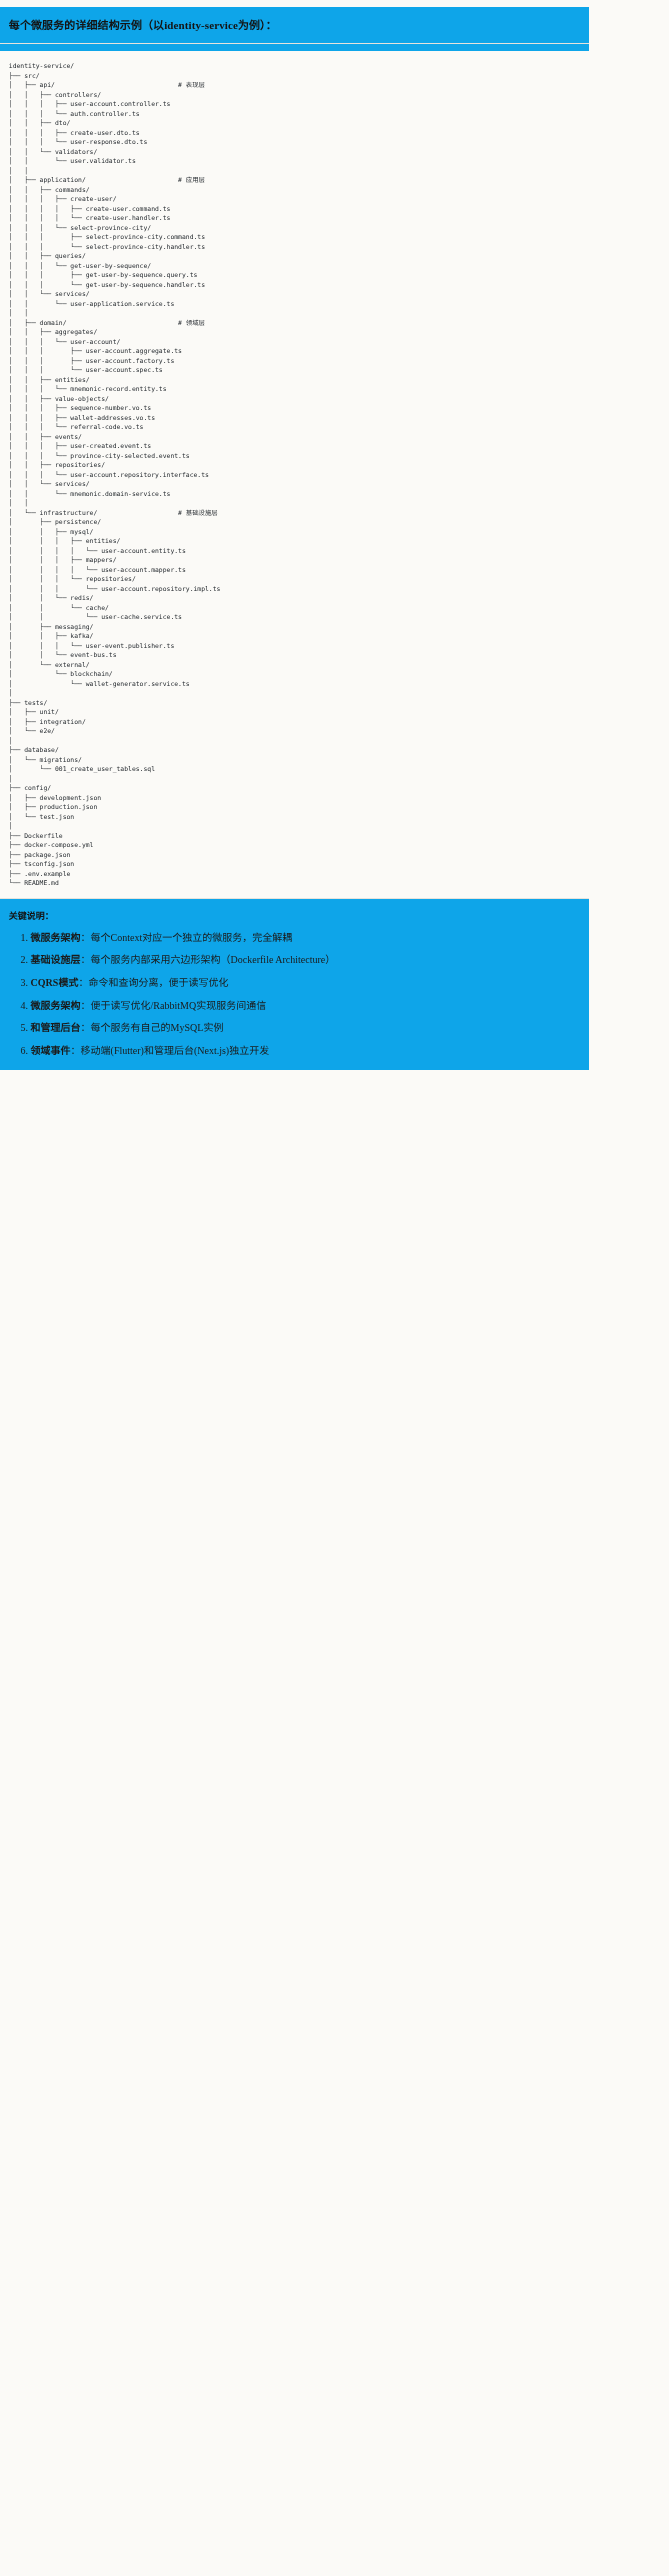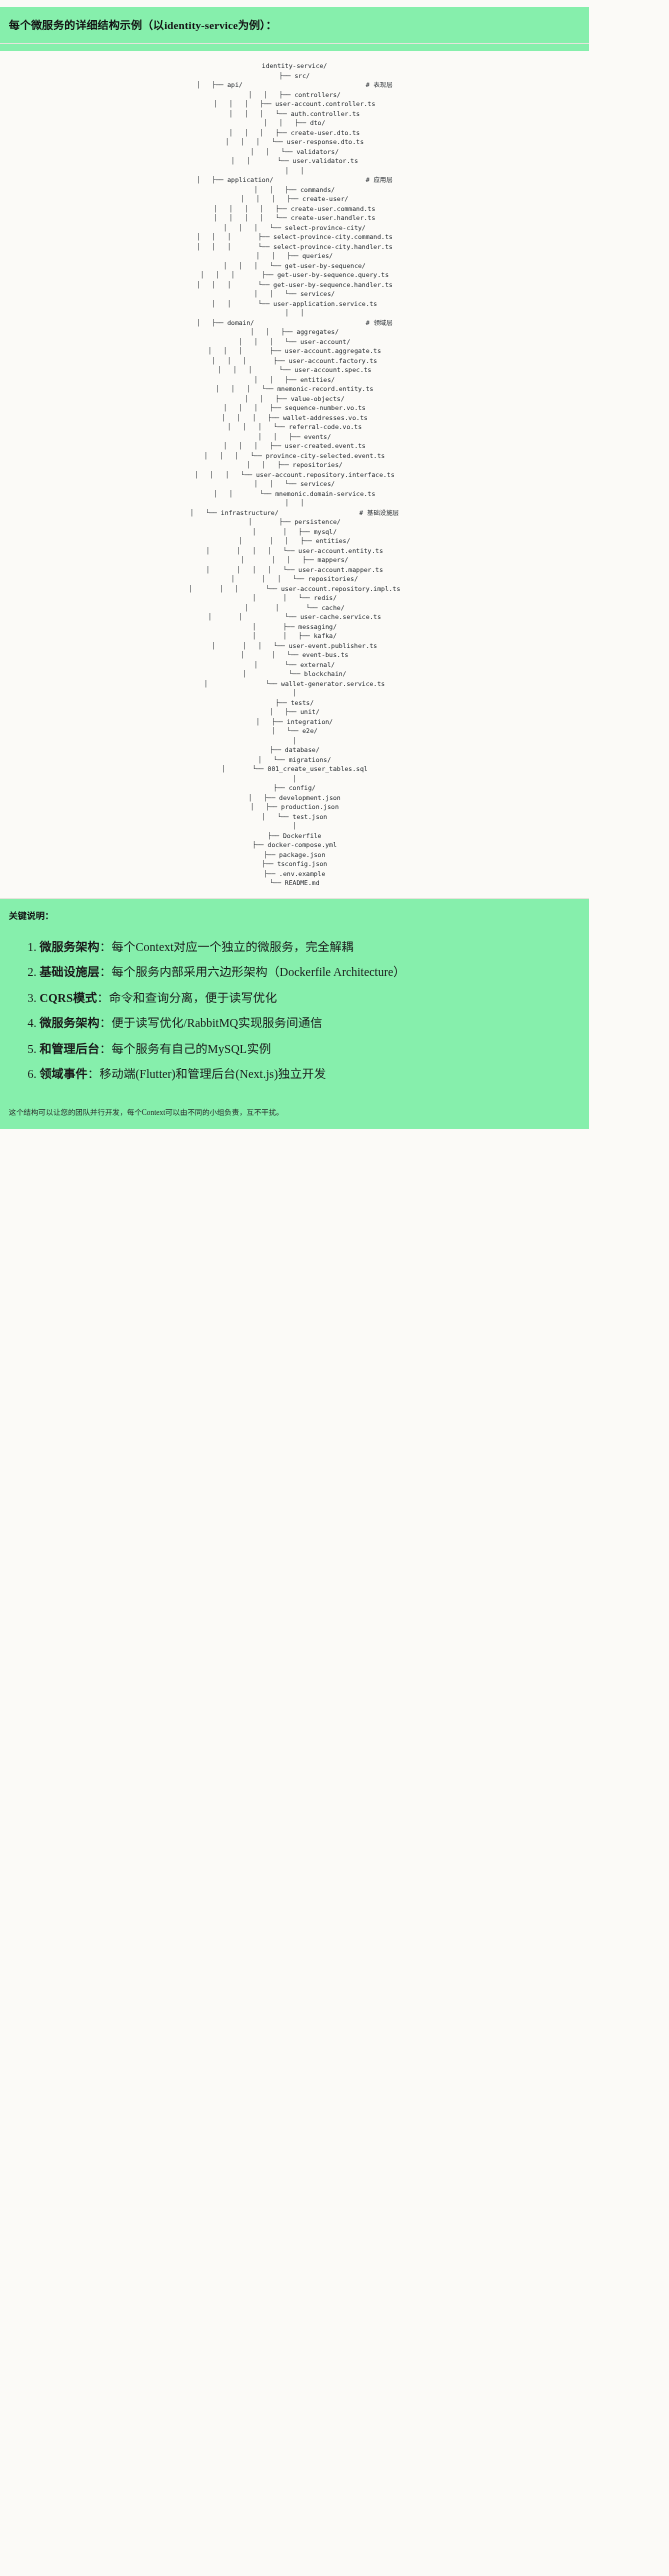--- a/index.html
+++ b/index.html
@@ -10,21 +10,21 @@
   }
   body {
     width: 669px;
     font-family: "Liberation Sans", sans-serif;
     color: #1b1b1b;
     -webkit-font-smoothing: antialiased;
   }
   .page {
     width: 589px;
     box-sizing: border-box;
-    background: #86efac;
+    background: #0ea5e9;
     padding: 0;
   }
 
   
   .doc-title {
     font-family: "Liberation Serif", serif;
     font-weight: bold;
     font-size: 11px;
     line-height: 1.35;
     color: #141414;
@@ -40,41 +40,40 @@
   }
   pre.tree {
     margin: 0;
     font-family: "DejaVu Sans Mono", "Liberation Mono", monospace;
     font-size: 6.4px;
     line-height: 9.5px;
     color: #262b30;
     white-space: pre;
     letter-spacing: 0px;
     tab-size: 4;
-    text-align: center;
   }
 
   
   .notes {
     border-top: 0.6px solid #e6e3dc;
     padding: 10px 8.8px 3.8px 8.8px;
   }
   .notes-heading {
     font-family: "Liberation Serif", serif;
     font-weight: bold;
     font-size: 9px;
     color: #141414;
     margin: 0 0 9px 0;
   }
   ol.notes-list {
-    margin: 17px;
+    margin: 8px;
     padding: 0 0 0 13.8px;
     list-style: decimal;
     font-family: "Liberation Serif", serif;
-    font-size: 12px;
+    font-size: 10px;
     color: #1b1b1b;
   }
   ol.notes-list li {
     margin: 0 0 8.1px 0;
     line-height: 1.45;
   }
   ol.notes-list li .note-term {
     font-weight: bold;
   }
   .closing {
@@ -187,16 +186,15 @@
     <ol class="notes-list" id="notes-list">
         <li><span class="note-term">微服务架构</span><span>：每个Context对应一个独立的微服务，完全解耦</span></li>
         <li><span class="note-term">基础设施层</span><span>：每个服务内部采用六边形架构（Dockerfile Architecture）</span></li>
         <li><span class="note-term">CQRS模式</span><span>：命令和查询分离，便于读写优化</span></li>
         <li><span class="note-term">微服务架构</span><span>：便于读写优化/RabbitMQ实现服务间通信</span></li>
         <li><span class="note-term">和管理后台</span><span>：每个服务有自己的MySQL实例</span></li>
         <li><span class="note-term">领域事件</span><span>：移动端(Flutter)和管理后台(Next.js)独立开发</span></li>
       </ol>
   </div>
 
-  <div class="closing">这个结构可以让您的团队并行开发，每个Context可以由不同的小组负责，互不干扰。</div>
 
 </div>
 
 
 </body></html>

